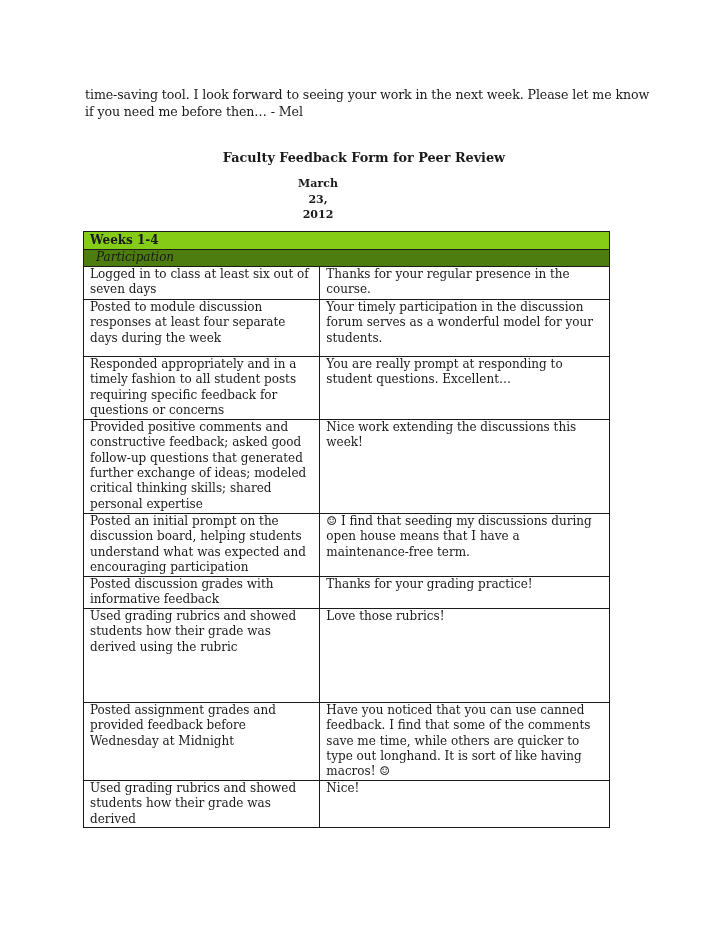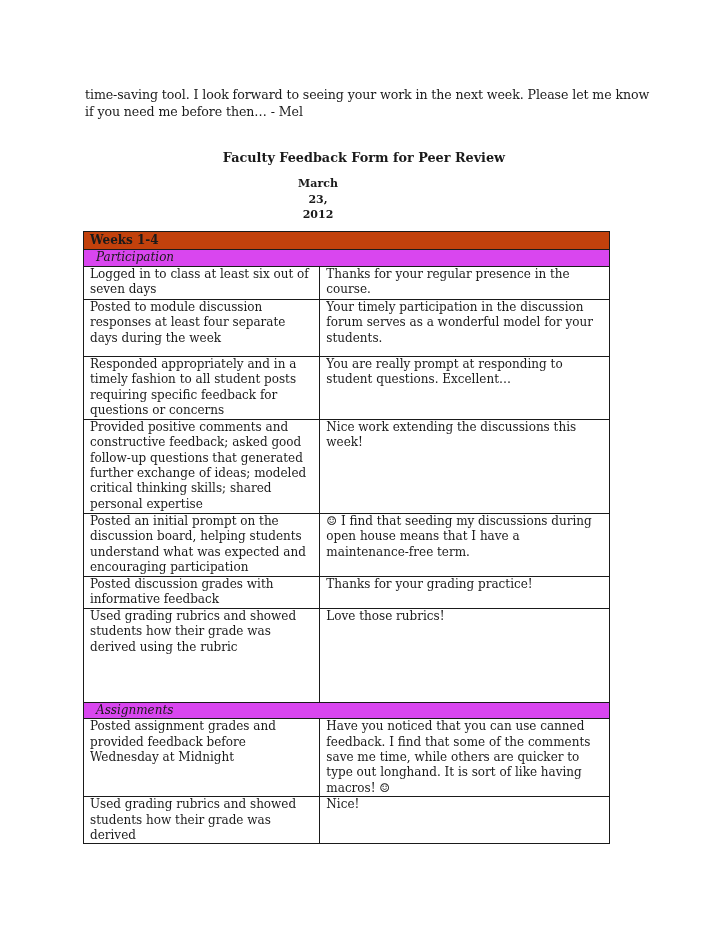--- a/index.html
+++ b/index.html
@@ -8,22 +8,22 @@
     .intro { position: absolute; left: 85px; top: 86px; width: 570px;
              font-size: 12.6px; line-height: 17px; letter-spacing: -0.1px; }
     .title { position: absolute; left: 0; width: 728px; top: 150px; text-align: center;
              font-size: 12.8px; font-weight: bold; }
     .title span { position: relative; left: 0; }
     .date { position: absolute; left: 288px; width: 60px; top: 176px; text-align: center;
             font-size: 11px; font-weight: bold; line-height: 15.5px; }
     table.form { position: absolute; left: 83px; top: 231px; width: 527px;
                  border-collapse: collapse; font-size: 12px; line-height: 15.4px; }
     table.form td { border: 1px solid #1a1a1a; padding: 0 6px; vertical-align: top; }
-    tr.week td { background: #c2410c; font-weight: bold; padding-top: 1px; padding-bottom: 1px; }
-    tr.section td { background: #d946ef; font-style: italic; padding-left: 12px; }
+    tr.week td { background: #84cc16; font-weight: bold; padding-top: 1px; padding-bottom: 1px; }
+    tr.section td { background: #4d7c0f; font-style: italic; padding-left: 12px; }
     td.crit { width: 222px; }
     td.fb { width: 275px; }
   </style>
 </head>
 <body>
 
 <div class="intro">time-saving tool. I look forward to seeing your work in the next week. Please let me know if you need me before then… - Mel</div>
 
 <div class="title"><span>Faculty Feedback Form for Peer Review</span></div>
 
@@ -65,23 +65,20 @@
   </tr>
   <tr style="height:32px">
     <td class="crit">Posted discussion grades with informative feedback</td>
     <td class="fb">Thanks for your grading practice!</td>
   </tr>
   <tr style="height:94px">
     <td class="crit">Used grading rubrics and showed students how their grade was derived using the rubric</td>
     <td class="fb">Love those rubrics!</td>
   </tr>
 
-  <tr class="section">
-    <td colspan="2">Assignments</td>
-  </tr>
   <tr style="height:63px">
     <td class="crit">Posted assignment grades and provided feedback before Wednesday at Midnight</td>
     <td class="fb">Have you noticed that you can use canned feedback. I find that some of the comments save me time, while others are quicker to type out longhand. It is sort of like having macros! ☺</td>
   </tr>
   <tr style="height:32px">
     <td class="crit">Used grading rubrics and showed students how their grade was derived</td>
     <td class="fb">Nice!</td>
   </tr>
 </tbody>
   </table>

